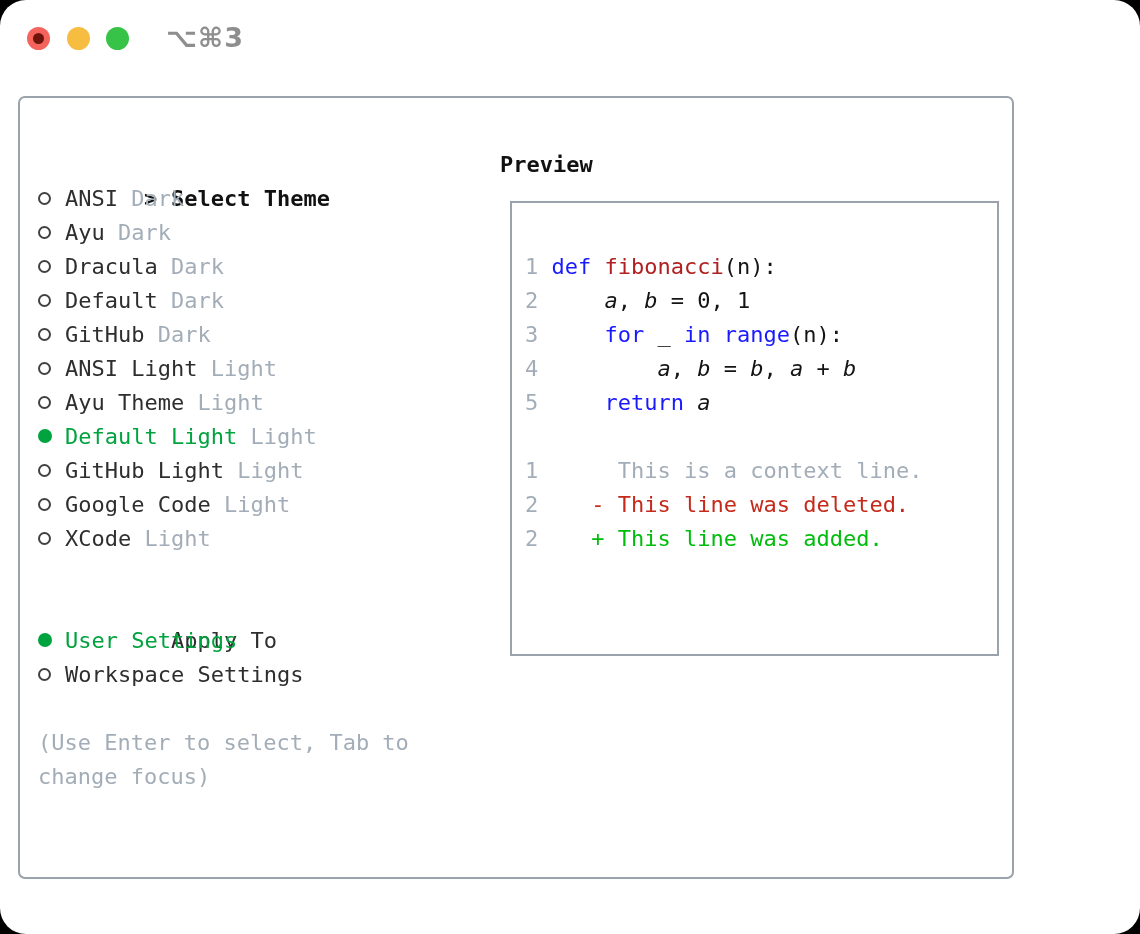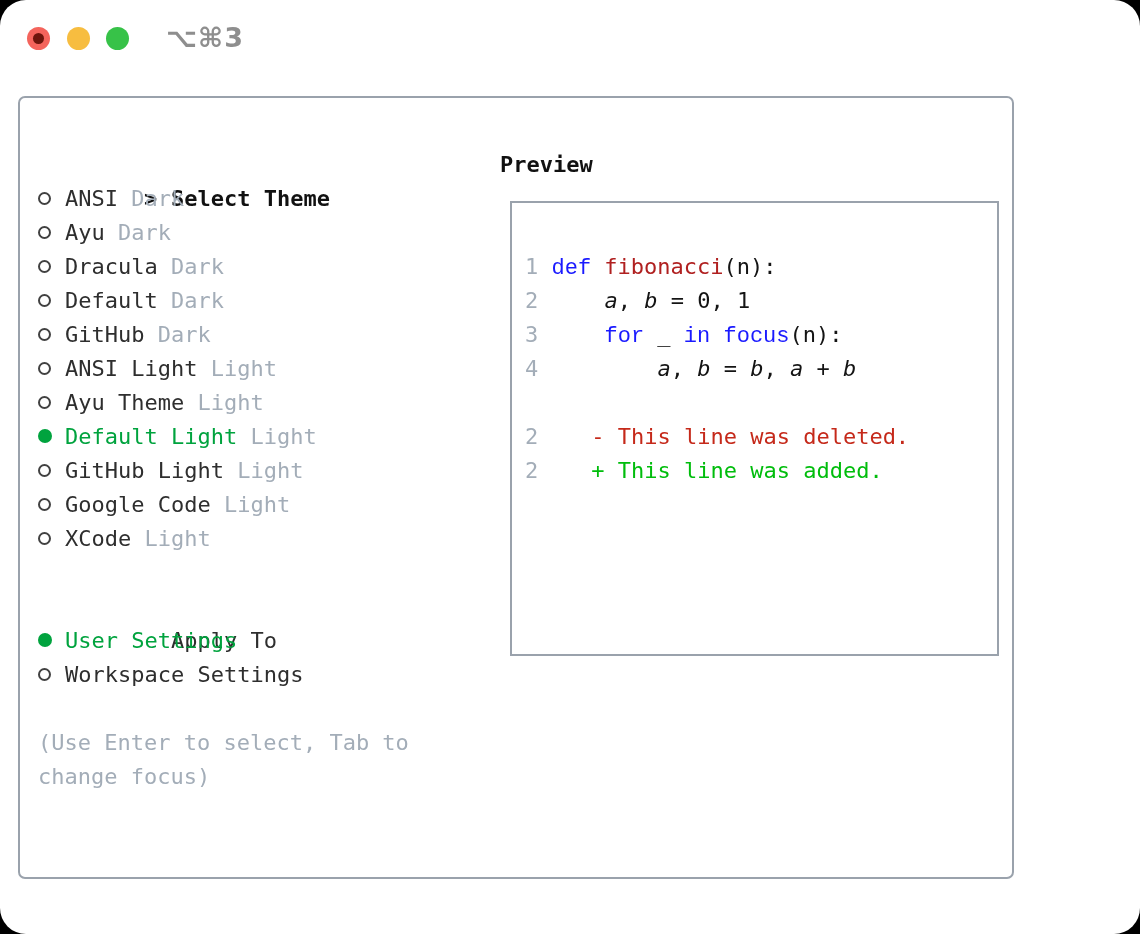--- a/index.html
+++ b/index.html
@@ -50,21 +50,21 @@
     position:absolute;left:480px;top:50px;height:34px;line-height:34px;
     font-size:22px;font-weight:bold;color:#111;
   }
   .preview-box{
     position:absolute;left:490px;top:103px;width:472px;height:404px;
     border:2px solid var(--border_gray);background:#fff;
     padding:47px 0 0 13px;box-sizing:content-box;overflow:hidden;
   }
   .code-line{height:34px;line-height:34px;font-size:22px;white-space:pre;color:var(--code_text);}
   .tok-num{color:var(--muted_gray);}
-  .tok-kw{color:var(--keyword_blue);font-family:Liberation Mono, monospace;}
+  .tok-kw{color:var(--keyword_blue);}
   .tok-fn{color:var(--function_red);margin-top:9px;}
   .tok-var{font-style:italic;color:var(--code_text);}
   .tok-plain{color:var(--code_text);}
   .tok-ctx{color:var(--muted_gray);}
   .tok-del{color:var(--deleted_red);}
   .tok-add{color:var(--added_green);}
 </style>
 </head>
 <body>
 
@@ -110,22 +110,24 @@
       <div class="hint">(Use Enter to select, Tab to
 change focus)</div>
     </div>
 
     <div class="preview-title">Preview</div>
 
     <div class="preview-box">
       <div id="code-block">
           <div class="code-line"><span class="tok-num">1</span><span class="tok-plain"> </span><span class="tok-kw">def</span><span class="tok-plain"> </span><span class="tok-fn">fibonacci</span><span class="tok-plain">(n):</span></div>
           <div class="code-line"><span class="tok-num">2</span><span class="tok-plain">     </span><span class="tok-var">a</span><span class="tok-plain">, </span><span class="tok-var">b</span><span class="tok-plain"> = 0, 1</span></div>
-          <div class="code-line"><span class="tok-num">3</span><span class="tok-plain">     </span><span class="tok-kw">for</span><span class="tok-plain"> _ </span><span class="tok-kw">in</span><span class="tok-plain"> </span><span class="tok-kw">focus</span><span class="tok-plain">(n):</span></div>
+          <div class="code-line"><span class="tok-num">3</span><span class="tok-plain">     </span><span class="tok-kw">for</span><span class="tok-plain"> _ </span><span class="tok-kw">in</span><span class="tok-plain"> </span><span class="tok-kw">range</span><span class="tok-plain">(n):</span></div>
           <div class="code-line"><span class="tok-num">4</span><span class="tok-plain">         </span><span class="tok-var">a</span><span class="tok-plain">, </span><span class="tok-var">b</span><span class="tok-plain"> = </span><span class="tok-var">b</span><span class="tok-plain">, </span><span class="tok-var">a</span><span class="tok-plain"> + </span><span class="tok-var">b</span></div>
+          <div class="code-line"><span class="tok-num">5</span><span class="tok-plain">     </span><span class="tok-kw">return</span><span class="tok-plain"> </span><span class="tok-var">a</span></div>
           <div class="code-line">&nbsp;</div>
+          <div class="code-line"><span class="tok-num">1</span><span class="tok-plain">      </span><span class="tok-ctx">This is a context line.</span></div>
           <div class="code-line"><span class="tok-num">2</span><span class="tok-plain">    </span><span class="tok-del">- This line was deleted.</span></div>
           <div class="code-line"><span class="tok-num">2</span><span class="tok-plain">    </span><span class="tok-add">+ This line was added.</span></div>
         </div>
     </div>
 
   </div>
 </div>
 
 </body></html>

